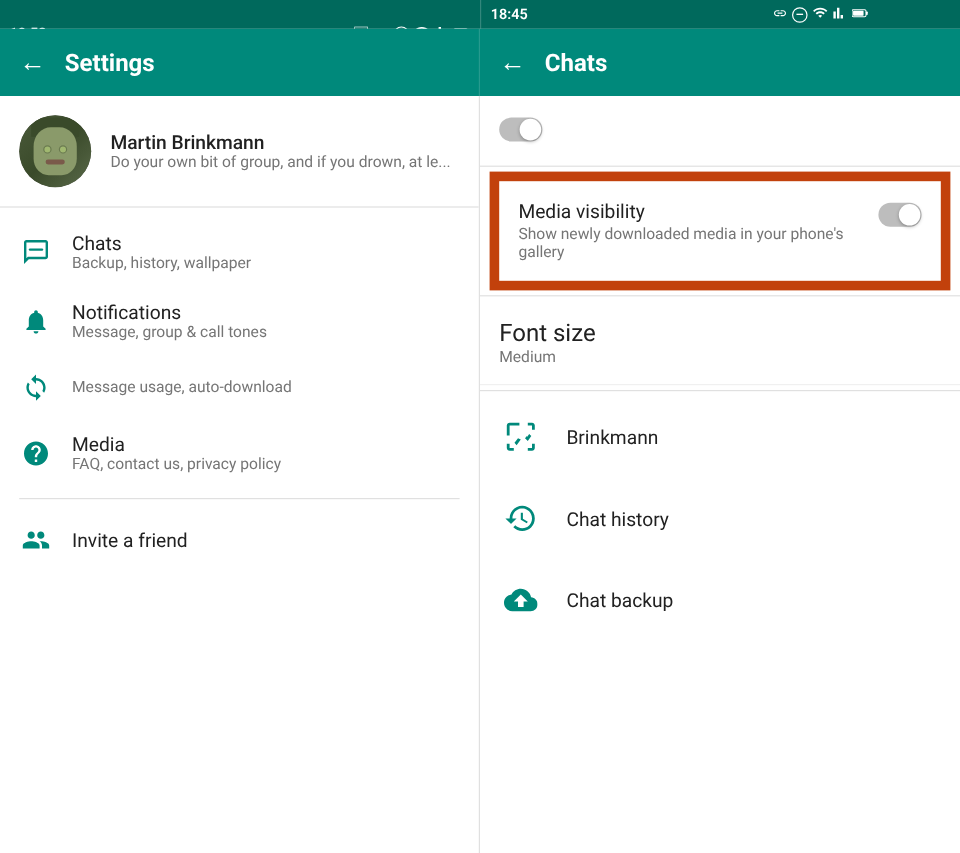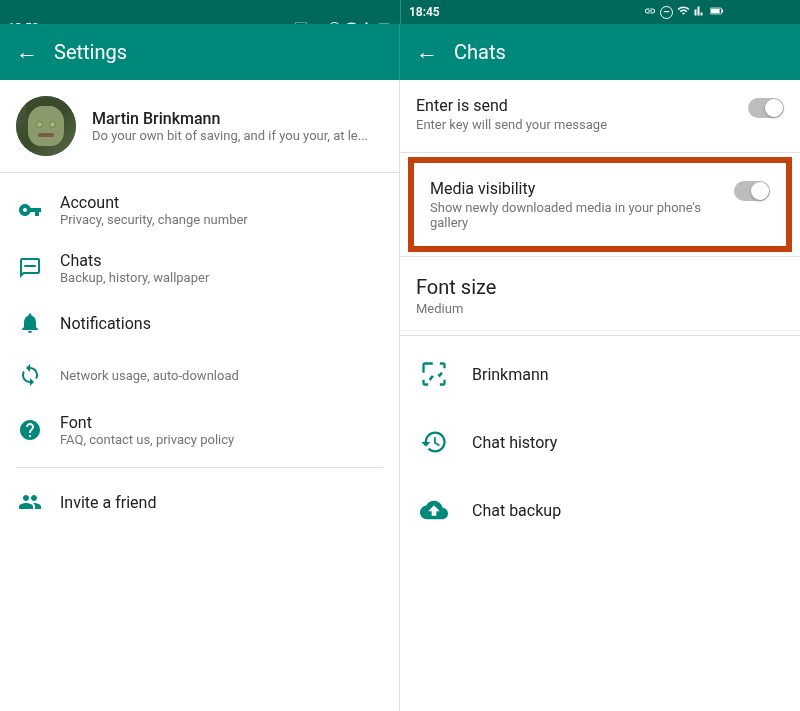--- a/index.html
+++ b/index.html
@@ -56,21 +56,21 @@
       gap: 16px;
     }
     .header-back {
       color: white;
       font-size: 22px;
       cursor: pointer;
     }
     .header-title {
       color: white;
       font-size: 20px;
-      font-weight: 400;
+      font-weight: 700;
     }
 
     
     .main-content {
       display: flex;
       flex: 1;
       overflow: hidden;
     }
 
     
@@ -219,21 +219,21 @@
       height: 18px;
       background: #fff;
       border-radius: 50%;
       top: 1px;
       right: 1px;
       box-shadow: 0 1px 3px rgba(0,0,0,0.3);
     }
 
     
     .highlighted-item {
-      border: 6px solid #c2410c;
+      border: 8px solid #c2410c;
       margin: 0 8px;
     }
 
     .settings-row {
       padding: 14px 16px;
       border-bottom: 1px solid #f0f0f0;
     }
     .settings-row-title {
       font-size: 20px;
       color: #212121;
@@ -358,37 +358,26 @@
             <div style="display:flex; gap:6px; margin-top:6px;">
               <div style="width:7px; height:7px; background:#a0b870; border-radius:50%; border:1px solid #6a7a50;"></div>
               <div style="width:7px; height:7px; background:#a0b870; border-radius:50%; border:1px solid #6a7a50;"></div>
             </div>
             <div style="width:16px; height:4px; background:#7a5a4a; border-radius:2px; margin-top:5px;"></div>
           </div>
         </div>
       </div>
       <div class="profile-info">
         <div class="profile-name">Martin Brinkmann</div>
-        <div class="profile-status">Do your own bit of saving, and if you your, at le...</div>
+        <div class="profile-status">Do your own bit of group, and if you drown, at le...</div>
       </div>
     </div>
 
     <div class="menu-items">
 
-      <div class="menu-item">
-        <div class="menu-icon">
-          <svg viewBox="0 0 24 24" fill="#00897b">
-              <path d="M12.65 10C11.83 7.67 9.61 6 7 6c-3.31 0-6 2.69-6 6s2.69 6 6 6c2.61 0 4.83-1.67 5.65-4H17v4h4v-4h2v-4H12.65zM7 14c-1.1 0-2-.9-2-2s.9-2 2-2 2 .9 2 2-.9 2-2 2z"></path>
-            </svg>
-        </div>
-        <div class="menu-item-text">
-          <div class="menu-item-title">Account</div>
-          <div class="menu-item-subtitle">Privacy, security, change number</div>
-        </div>
-      </div>
 
       <div class="menu-item">
         <div class="menu-icon">
           <svg viewBox="0 0 24 24" fill="#00897b">
               <path d="M20 2H4c-1.1 0-2 .9-2 2v18l4-4h14c1.1 0 2-.9 2-2V4c0-1.1-.9-2-2-2zm0 14H5.17L4 17.17V4h16v12z"></path>
               <rect x="6" y="9" width="12" height="2" fill="#00897b" rx="1"></rect>
             </svg>
         </div>
         <div class="menu-item-text">
           <div class="menu-item-title">Chats</div>
@@ -397,42 +386,43 @@
       </div>
 
       <div class="menu-item">
         <div class="menu-icon">
           <svg viewBox="0 0 24 24" fill="#00897b">
               <path d="M12 22c1.1 0 2-.9 2-2h-4c0 1.1.9 2 2 2zm6-6v-5c0-3.07-1.64-5.64-4.5-6.32V4c0-.83-.67-1.5-1.5-1.5s-1.5.67-1.5 1.5v.68C7.63 5.36 6 7.92 6 11v5l-2 2v1h16v-1l-2-2z"></path>
             </svg>
         </div>
         <div class="menu-item-text">
           <div class="menu-item-title">Notifications</div>
+          <div class="menu-item-subtitle">Message, group &amp; call tones</div>
         </div>
       </div>
 
       <div class="menu-item">
         <div class="menu-icon">
           <svg viewBox="0 0 24 24" fill="#00897b">
               <path d="M12 4V1L8 5l4 4V6c3.31 0 6 2.69 6 6 0 1.01-.25 1.97-.7 2.8l1.46 1.46C19.54 15.03 20 13.57 20 12c0-4.42-3.58-8-8-8zm0 14c-3.31 0-6-2.69-6-6 0-1.01.25-1.97.7-2.8L5.24 7.74C4.46 8.97 4 10.43 4 12c0 4.42 3.58 8 8 8v3l4-4-4-4v3z"></path>
             </svg>
         </div>
         <div class="menu-item-text">
-          <div class="menu-item-subtitle">Network usage, auto-download</div>
+          <div class="menu-item-subtitle">Message usage, auto-download</div>
         </div>
       </div>
 
       <div class="menu-item">
         <div class="menu-icon">
           <svg viewBox="0 0 24 24" fill="#00897b">
               <path d="M12 2C6.48 2 2 6.48 2 12s4.48 10 10 10 10-4.48 10-10S17.52 2 12 2zm1 17h-2v-2h2v2zm2.07-7.75l-.9.92C13.45 12.9 13 13.5 13 15h-2v-.5c0-1.1.45-2.1 1.17-2.83l1.24-1.26c.37-.36.59-.86.59-1.41 0-1.1-.9-2-2-2s-2 .9-2 2H8c0-2.21 1.79-4 4-4s4 1.79 4 4c0 .88-.36 1.68-.93 2.25z"></path>
             </svg>
         </div>
         <div class="menu-item-text">
-          <div class="menu-item-title">Font</div>
+          <div class="menu-item-title">Media</div>
           <div class="menu-item-subtitle">FAQ, contact us, privacy policy</div>
         </div>
       </div>
 
       <div class="divider"></div>
 
       <div class="menu-item">
         <div class="menu-icon">
           <svg viewBox="0 0 24 24" fill="#00897b">
               <path d="M16 11c1.66 0 2.99-1.34 2.99-3S17.66 5 16 5c-1.66 0-3 1.34-3 3s1.34 3 3 3zm-8 0c1.66 0 2.99-1.34 2.99-3S9.66 5 8 5C6.34 5 5 6.34 5 8s1.34 3 3 3zm0 2c-2.33 0-7 1.17-7 3.5V19h14v-2.5c0-2.33-4.67-3.5-7-3.5zm8 0c-.29 0-.62.02-.97.05 1.16.84 1.97 1.97 1.97 3.45V19h6v-2.5c0-2.33-4.67-3.5-7-3.5z"></path>
@@ -442,24 +432,20 @@
           <div class="menu-item-title">Invite a friend</div>
         </div>
       </div>
 
     </div>
   </div>
 
   <div class="chats-panel">
 
     <div class="toggle-item">
-      <div class="toggle-item-text">
-        <div class="toggle-item-title">Enter is send</div>
-        <div class="toggle-item-subtitle">Enter key will send your message</div>
-      </div>
       <div class="toggle"></div>
     </div>
 
     <div class="section-divider"></div>
 
     <div class="toggle-item highlighted-item">
       <div class="toggle-item-text">
         <div class="toggle-item-title">Media visibility</div>
         <div class="toggle-item-subtitle">Show newly downloaded media in your phone's gallery</div>
       </div>

